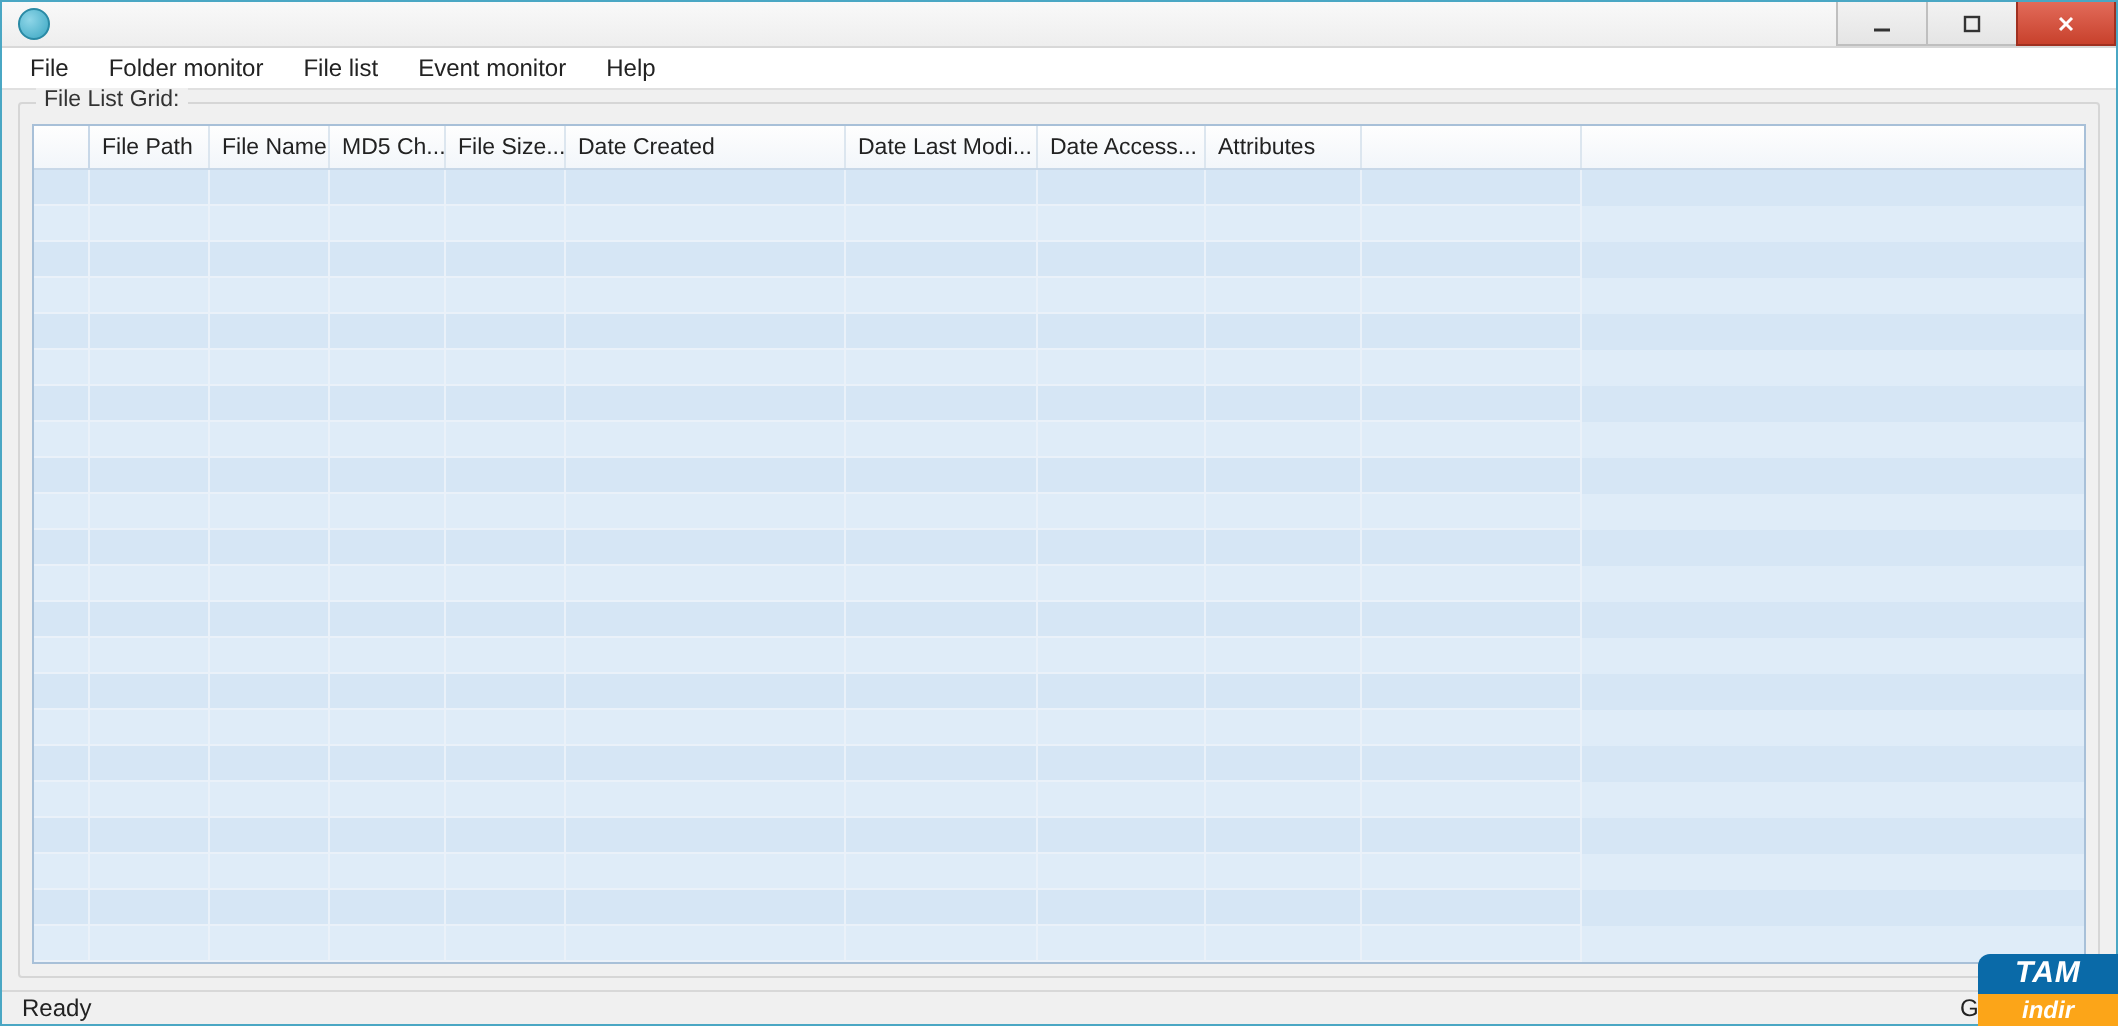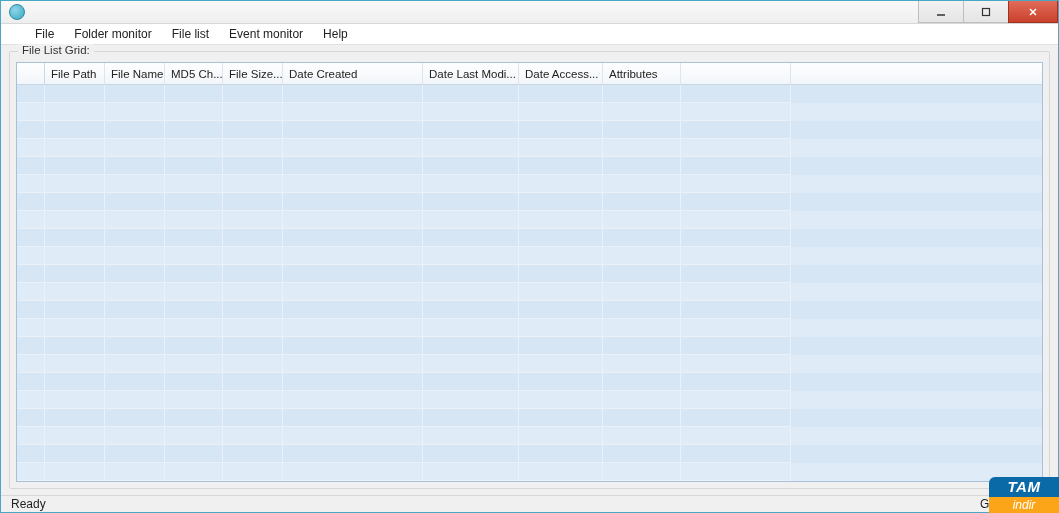--- a/index.html
+++ b/index.html
@@ -66,21 +66,21 @@
       color: #fff;
       width: 50px;
     }
     .win-btn svg { width: 10px; height: 10px; }
     .menubar {
       height: 24px;
       background: #fff;
       border-bottom: 1px solid #e0e0e0;
       display: flex;
       align-items: center;
-      padding: 0 24px;
+      padding: 0 4px;
     }
     .menu-item {
       padding: 3px 10px;
       color: #222;
       font-size: 12px;
       cursor: default;
     }
     .content {
       flex: 1;
       display: flex;
@@ -188,21 +188,21 @@
       font-size: 15px;
       text-align: center;
       height: 20px;
       line-height: 20px;
       border-top-left-radius: 6px;
       letter-spacing: 0.5px;
     }
     .wm-bot {
       background: #fca518;
       color: #fff;
-      font-weight: normal;
+      font-weight: bold;
       font-style: italic;
       font-size: 12px;
       text-align: center;
       height: 16px;
       line-height: 16px;
     }
   </style>
 </head>
 <body>
 

